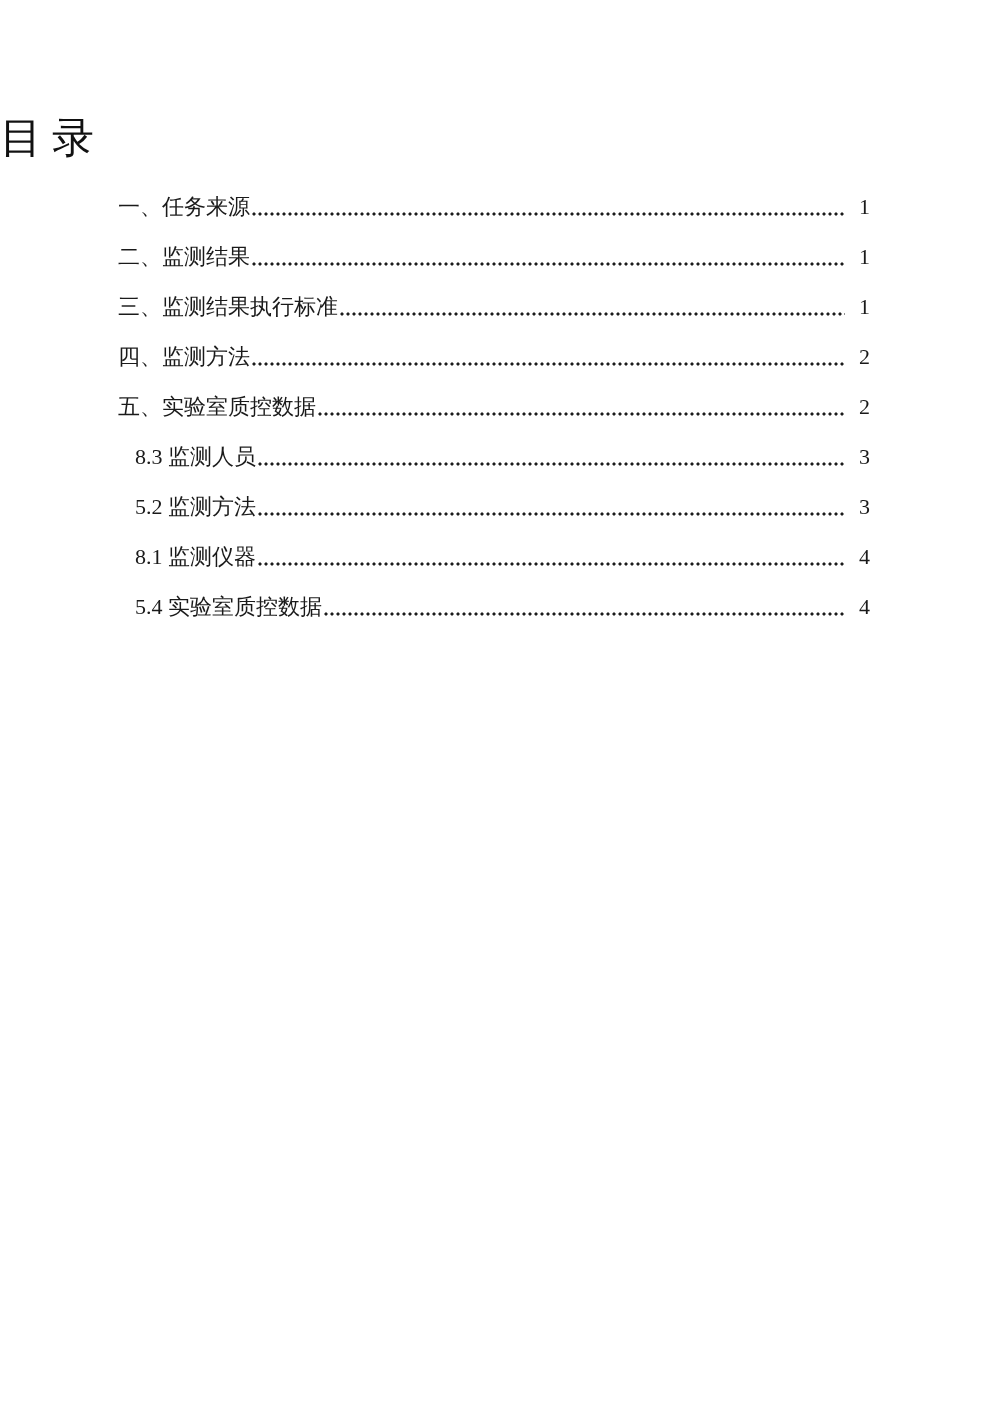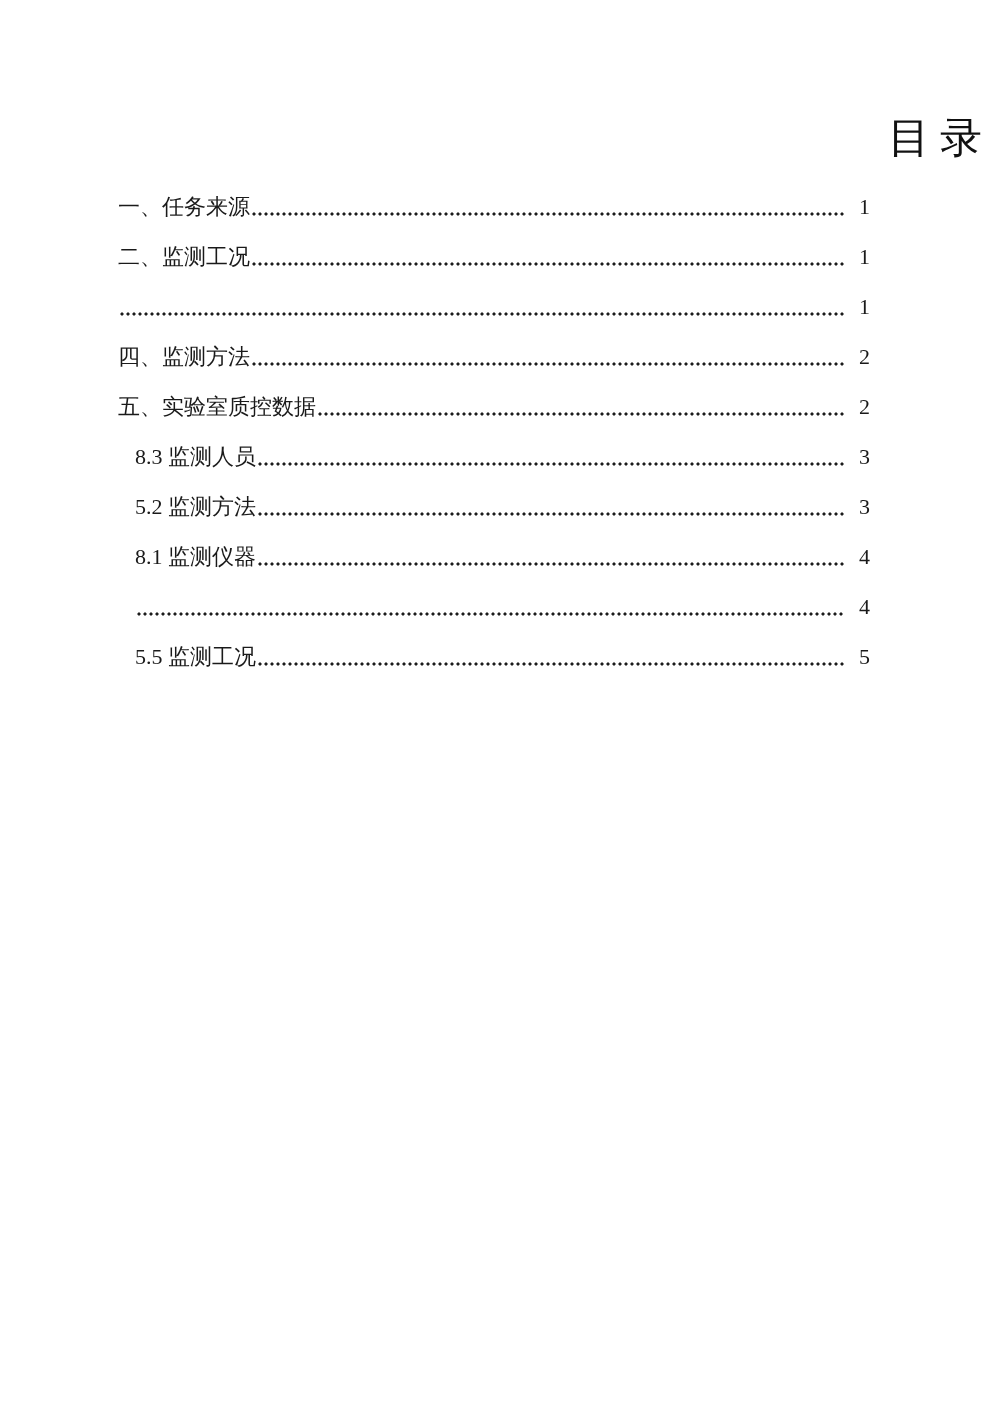--- a/index.html
+++ b/index.html
@@ -13,21 +13,21 @@
   }
   .page {
     position: relative;
     width: 992px;
     height: 1403px;
     background: #ffffff;
     overflow: hidden;
   }
   .doc-title {
     margin-top: 112px;
-    text-align: right;
+    text-align: left;
     font-size: 42px;
     font-weight: 400;
     letter-spacing: 10px;
     color: #111111;
     line-height: 52px;
   }
   .toc {
     margin: 28px 122px 0 118px; 
   }
   .toc-row {
@@ -72,26 +72,27 @@
 
   <div class="toc">
 
     <div class="toc-row lvl1">
       <span class="toc-label">一、任务来源</span>
       <span class="toc-leader"></span>
       <span class="toc-page">1</span>
     </div>
 
     <div class="toc-row lvl1">
-      <span class="toc-label">二、监测工况</span>
+      <span class="toc-label">二、监测结果</span>
       <span class="toc-leader"></span>
       <span class="toc-page">1</span>
     </div>
 
     <div class="toc-row lvl1">
+      <span class="toc-label">三、监测结果执行标准</span>
       <span class="toc-leader"></span>
       <span class="toc-page">1</span>
     </div>
 
     <div class="toc-row lvl1">
       <span class="toc-label">四、监测方法</span>
       <span class="toc-leader"></span>
       <span class="toc-page">2</span>
     </div>
 
@@ -113,25 +114,21 @@
       <span class="toc-page">3</span>
     </div>
 
     <div class="toc-row lvl2">
       <span class="toc-label">8.1 监测仪器</span>
       <span class="toc-leader"></span>
       <span class="toc-page">4</span>
     </div>
 
     <div class="toc-row lvl2">
+      <span class="toc-label">5.4 实验室质控数据</span>
       <span class="toc-leader"></span>
       <span class="toc-page">4</span>
     </div>
 
-    <div class="toc-row lvl2">
-      <span class="toc-label">5.5 监测工况</span>
-      <span class="toc-leader"></span>
-      <span class="toc-page">5</span>
-    </div>
 
 
   </div>
 </div>
 
 </body></html>

